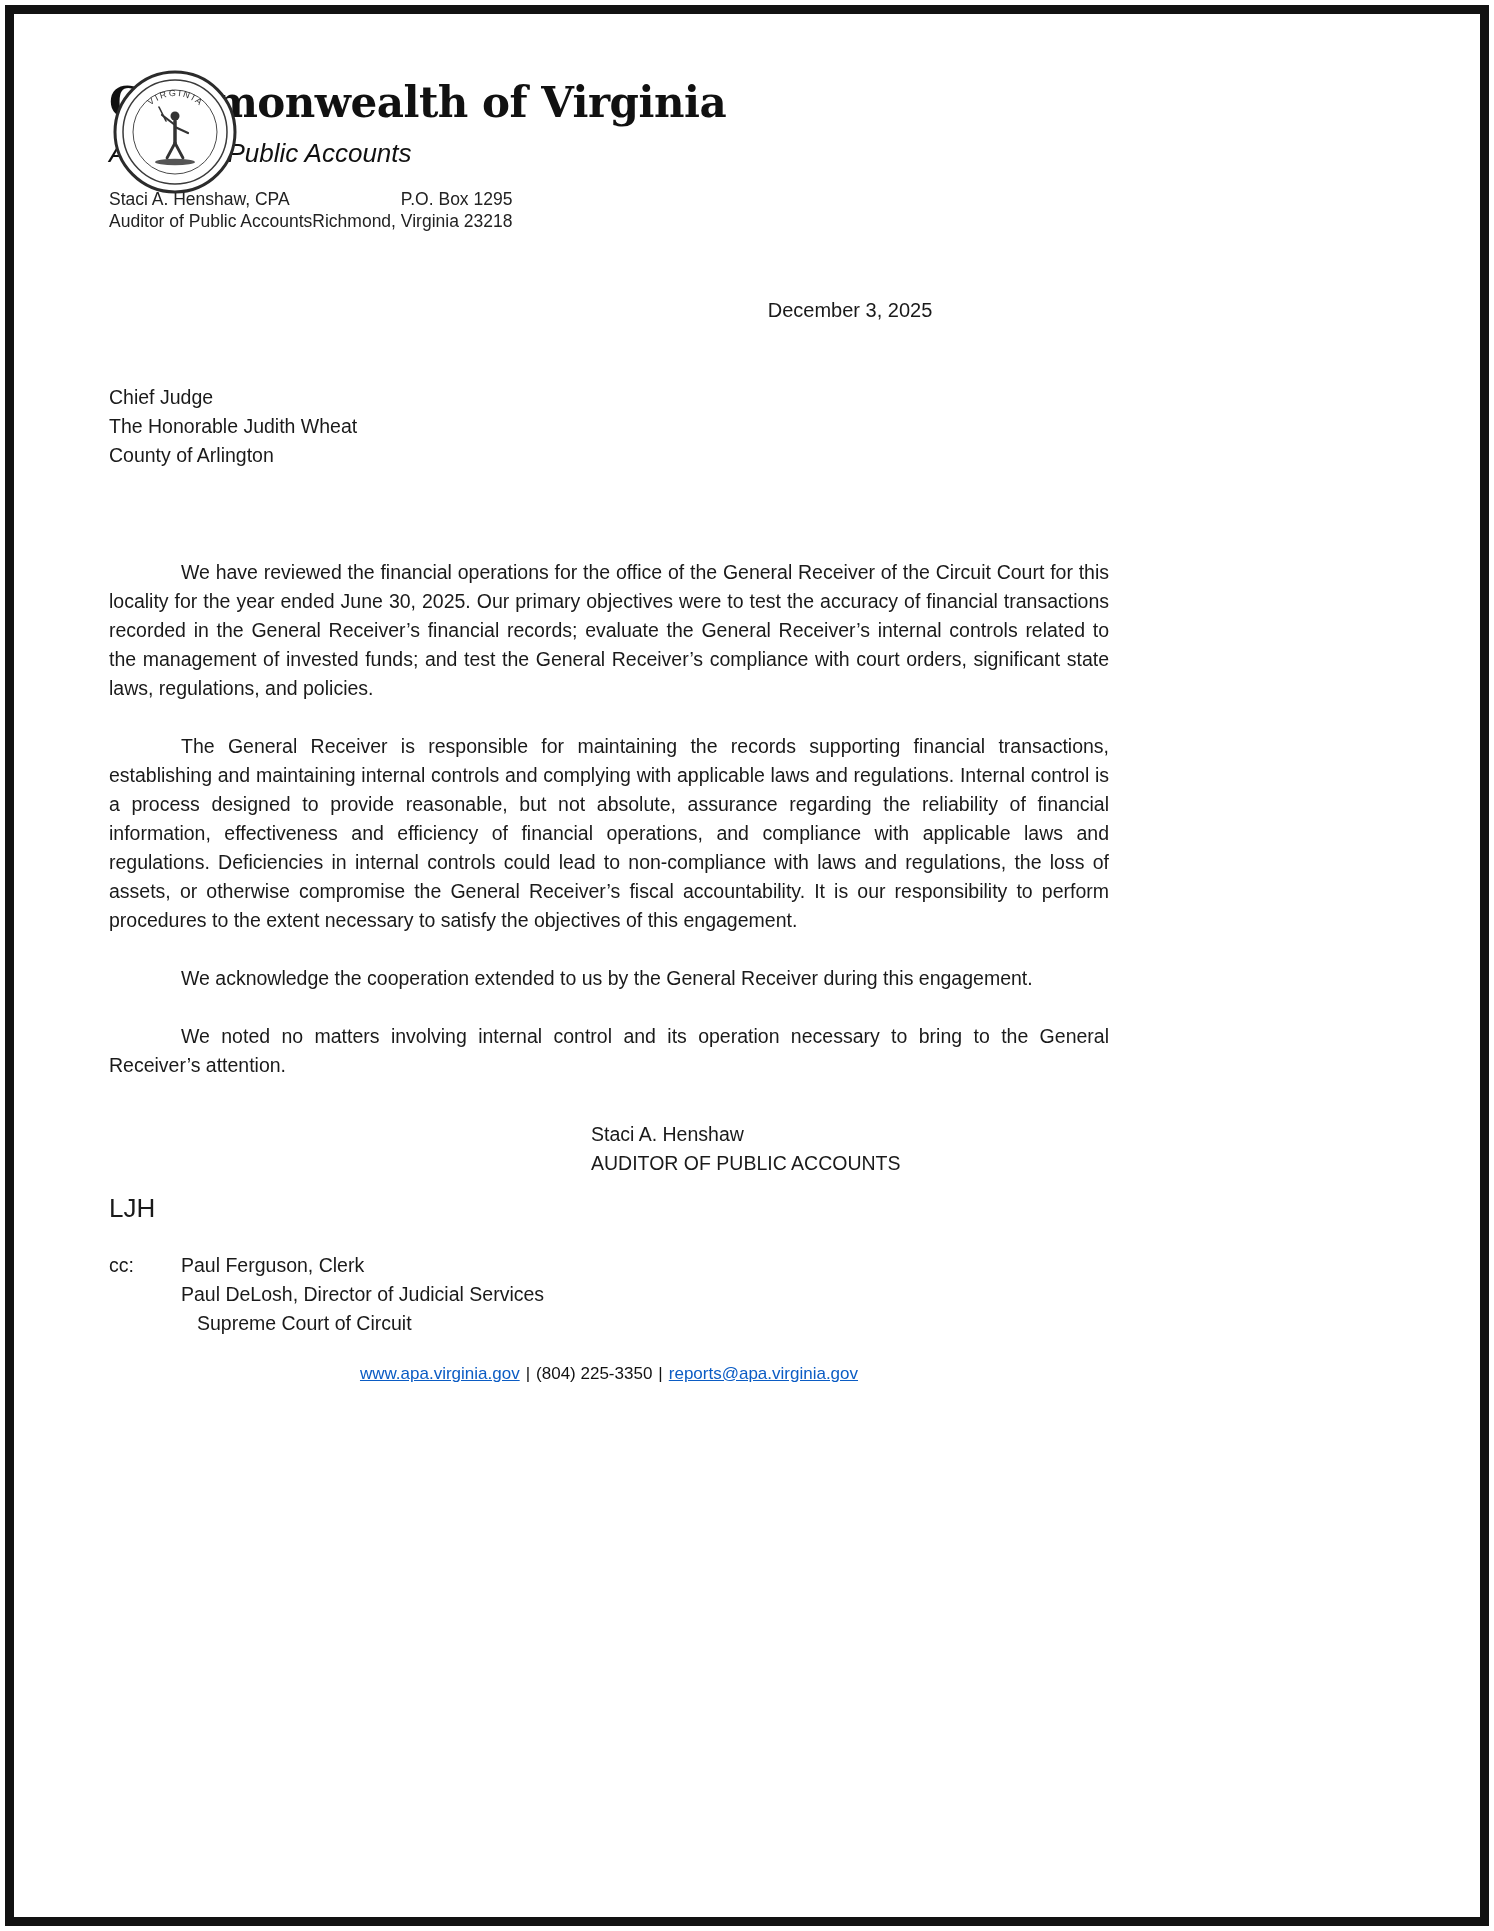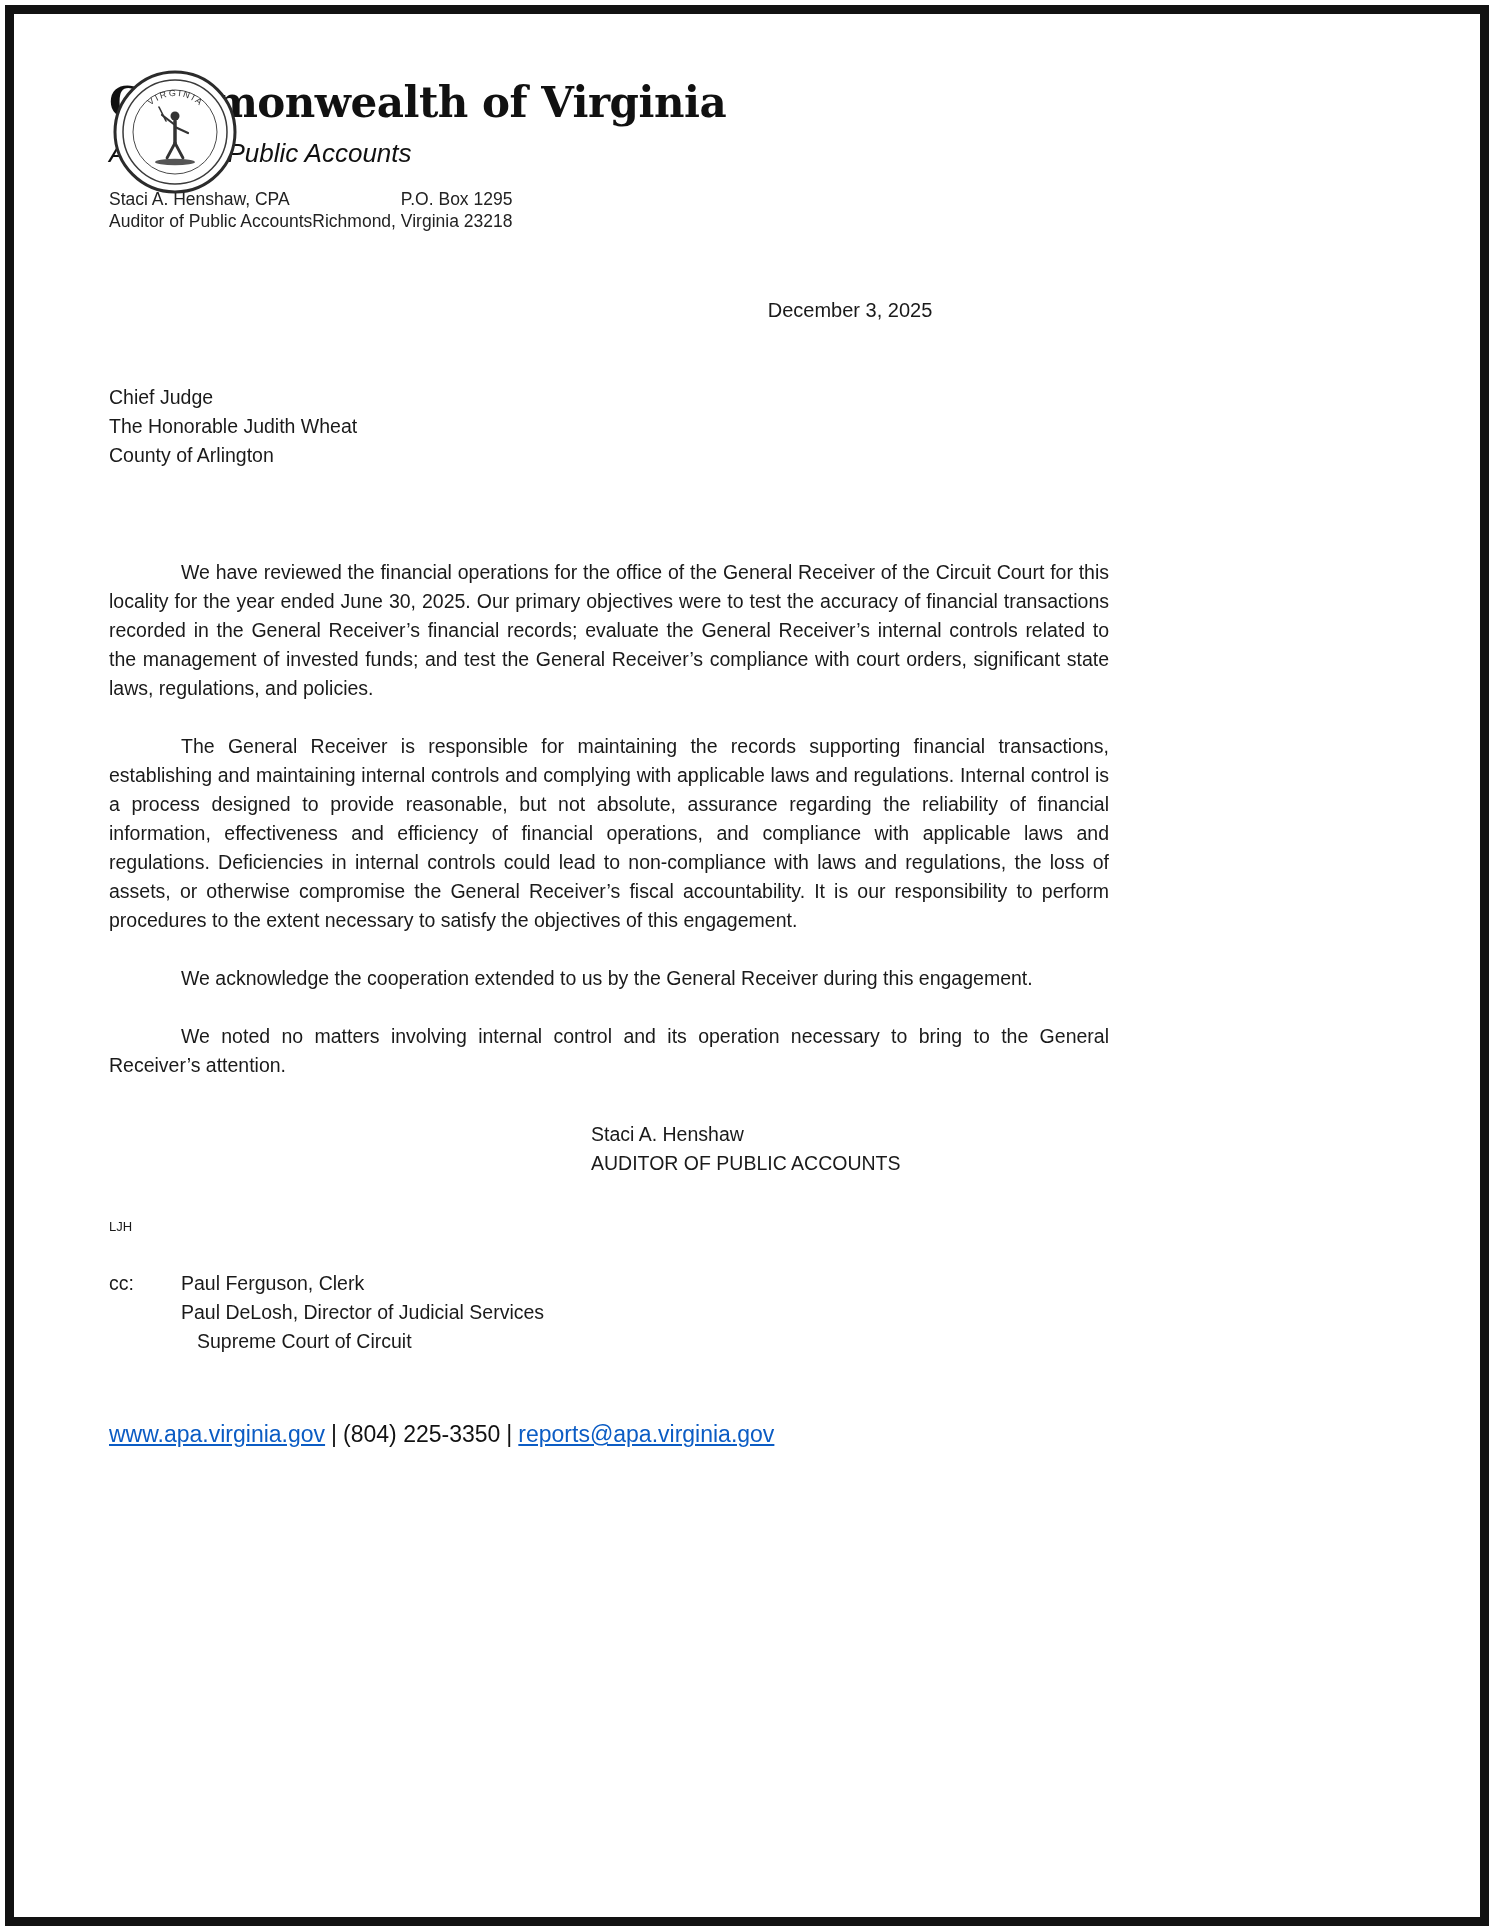--- a/index.html
+++ b/index.html
@@ -55,33 +55,33 @@
   
   .date { margin-top: 64px; margin-left: 482px; font-size: 20px; line-height: 29px; text-align: center; }
   .recipient { margin-top: 58px; font-size: 19.5px; line-height: 29px; }
   .letter-body { margin-top: 88px; font-size: 19.5px; line-height: 29px; }
   .letter-body p {
     text-align: justify;
     text-indent: 72px;
   }
   .letter-body p + p { margin-top: 29px; }
   .signature { margin-top: 40px; margin-left: 482px; font-size: 19.5px; line-height: 29px; }
-  .initials { margin-top: 34px; font-size: 13px; line-height: 29px; }
+  .initials { margin-top: 16px; font-size: 26px; line-height: 29px; }
   .cc {
     margin-top: 28px;
     display: flex;
     font-size: 19.5px;
     line-height: 29px;
   }
   .cc-label { width: 72px; }
   .cc-name-3 { padding-left: 16px; }
   .footer {
-    margin-top: 64px;
-    text-align: left;
-    font-size: 23px;
+    margin-top: 21px;
+    text-align: center;
+    font-size: 17px;
     line-height: 29px;
     color: #111;
   }
   .footer a {
     color: #0b5cc4;
     text-decoration: underline;
   }
   .footer .sep { color: #111; padding: 0 6px; }
 </style>
 </head>

